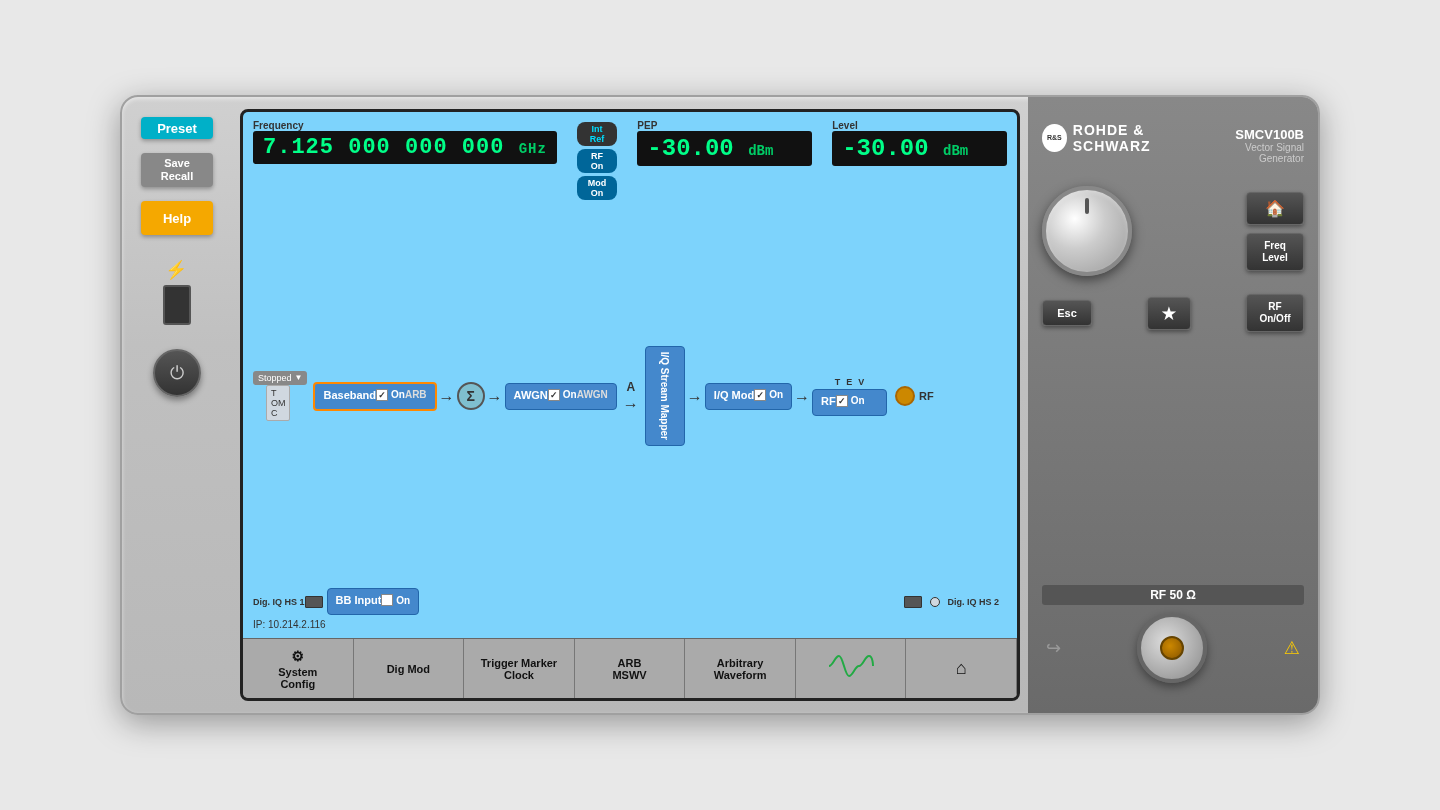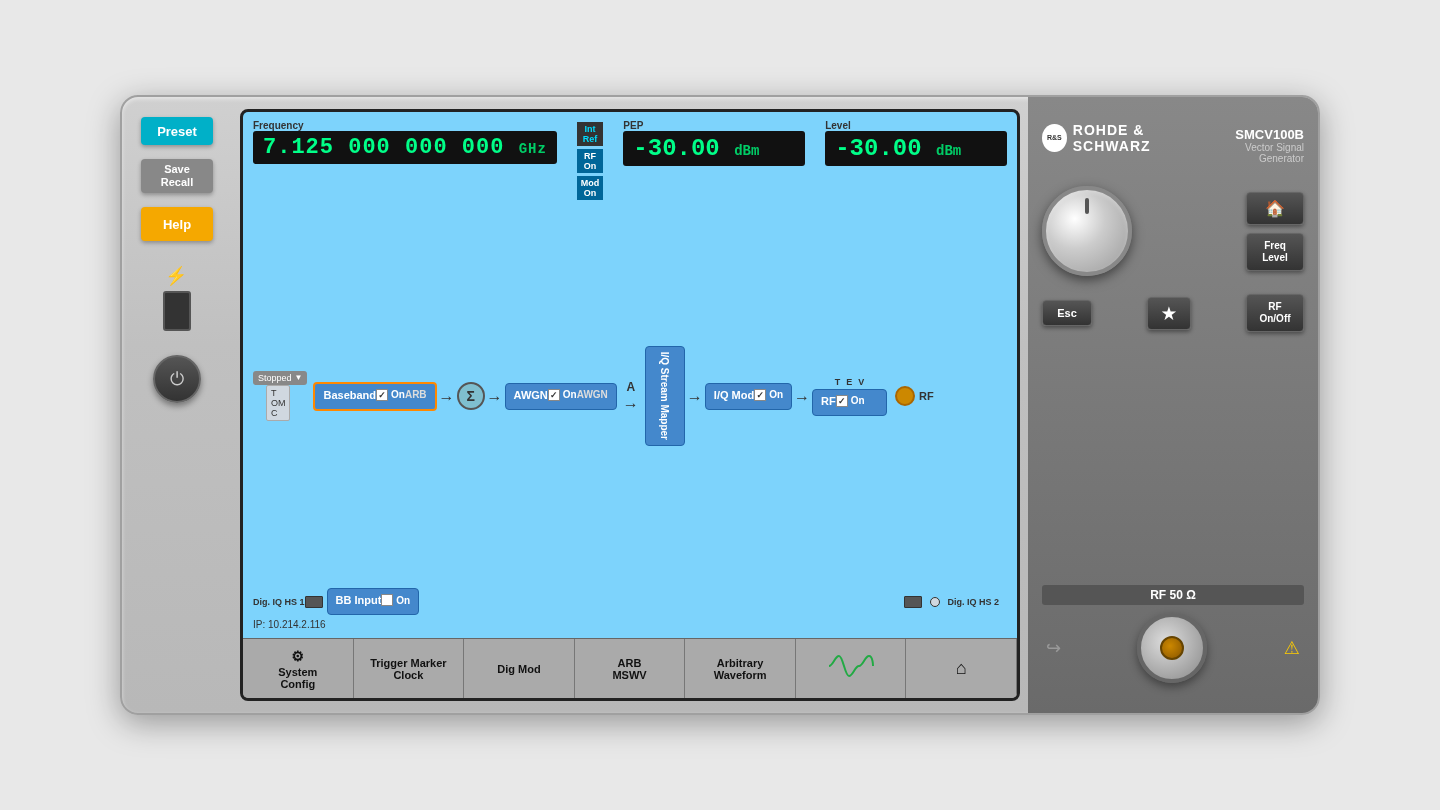--- a/index.html
+++ b/index.html
@@ -31,21 +31,21 @@
       width: 110px;
       display: flex;
       flex-direction: column;
       align-items: center;
       padding: 20px 10px;
       gap: 14px;
     }
 
     .btn-preset {
       width: 72px;
-      height: 28px;
+      height: 22px;
       background: #00b0c8;
       color: white;
       border: none;
       border-radius: 4px;
       font-size: 13px;
       font-weight: bold;
       cursor: pointer;
       box-shadow: 0 2px 4px rgba(0,0,0,0.3);
     }
 
@@ -180,22 +180,22 @@
       display: flex;
       flex-direction: column;
       gap: 3px;
       margin-top: 2px;
     }
 
     .indicator-box {
       background: #333;
       color: #0df;
       font-size: 9px;
-      padding: 2px 4px;
-      border-radius: 0;
+      padding: 2px 11px;
+      border-radius: 8px;
       font-weight: bold;
       text-align: center;
     }
 
     .indicator-box.on {
       background: #006699;
       color: white;
     }
 
     .pep-section, .level-section {
@@ -762,24 +762,24 @@
         <div class="ip-text">IP: 10.214.2.116</div>
 
       </div>
 
       <div class="softkey-bar">
         <div class="softkey">
           <span class="softkey-icon">⚙</span>
           <span>System<br>Config</span>
         </div>
         <div class="softkey">
+          <span>Dig Mod</span>
+        </div>
+        <div class="softkey">
           <span>Trigger Marker<br>Clock</span>
-        </div>
-        <div class="softkey">
-          <span>Dig Mod</span>
         </div>
         <div class="softkey">
           <span>ARB<br>MSWV</span>
         </div>
         <div class="softkey">
           <span>Arbitrary<br>Waveform</span>
         </div>
         <div class="softkey">
           <span style="font-size:20px;color:#33aa33;">
             <svg width="48" height="28" viewBox="0 0 48 28" fill="none" xmlns="http://www.w3.org/2000/svg">

